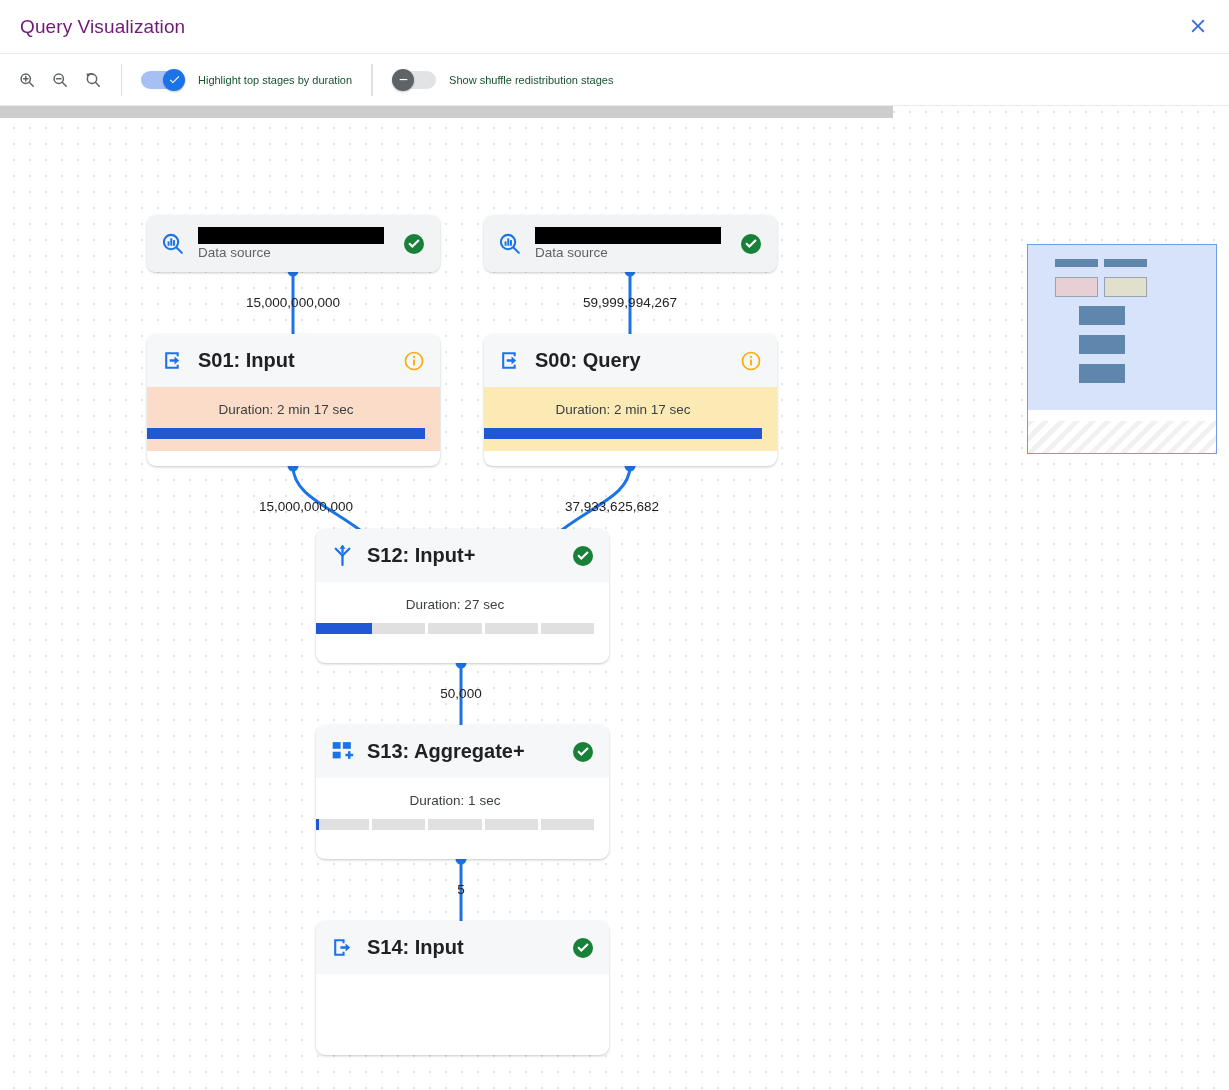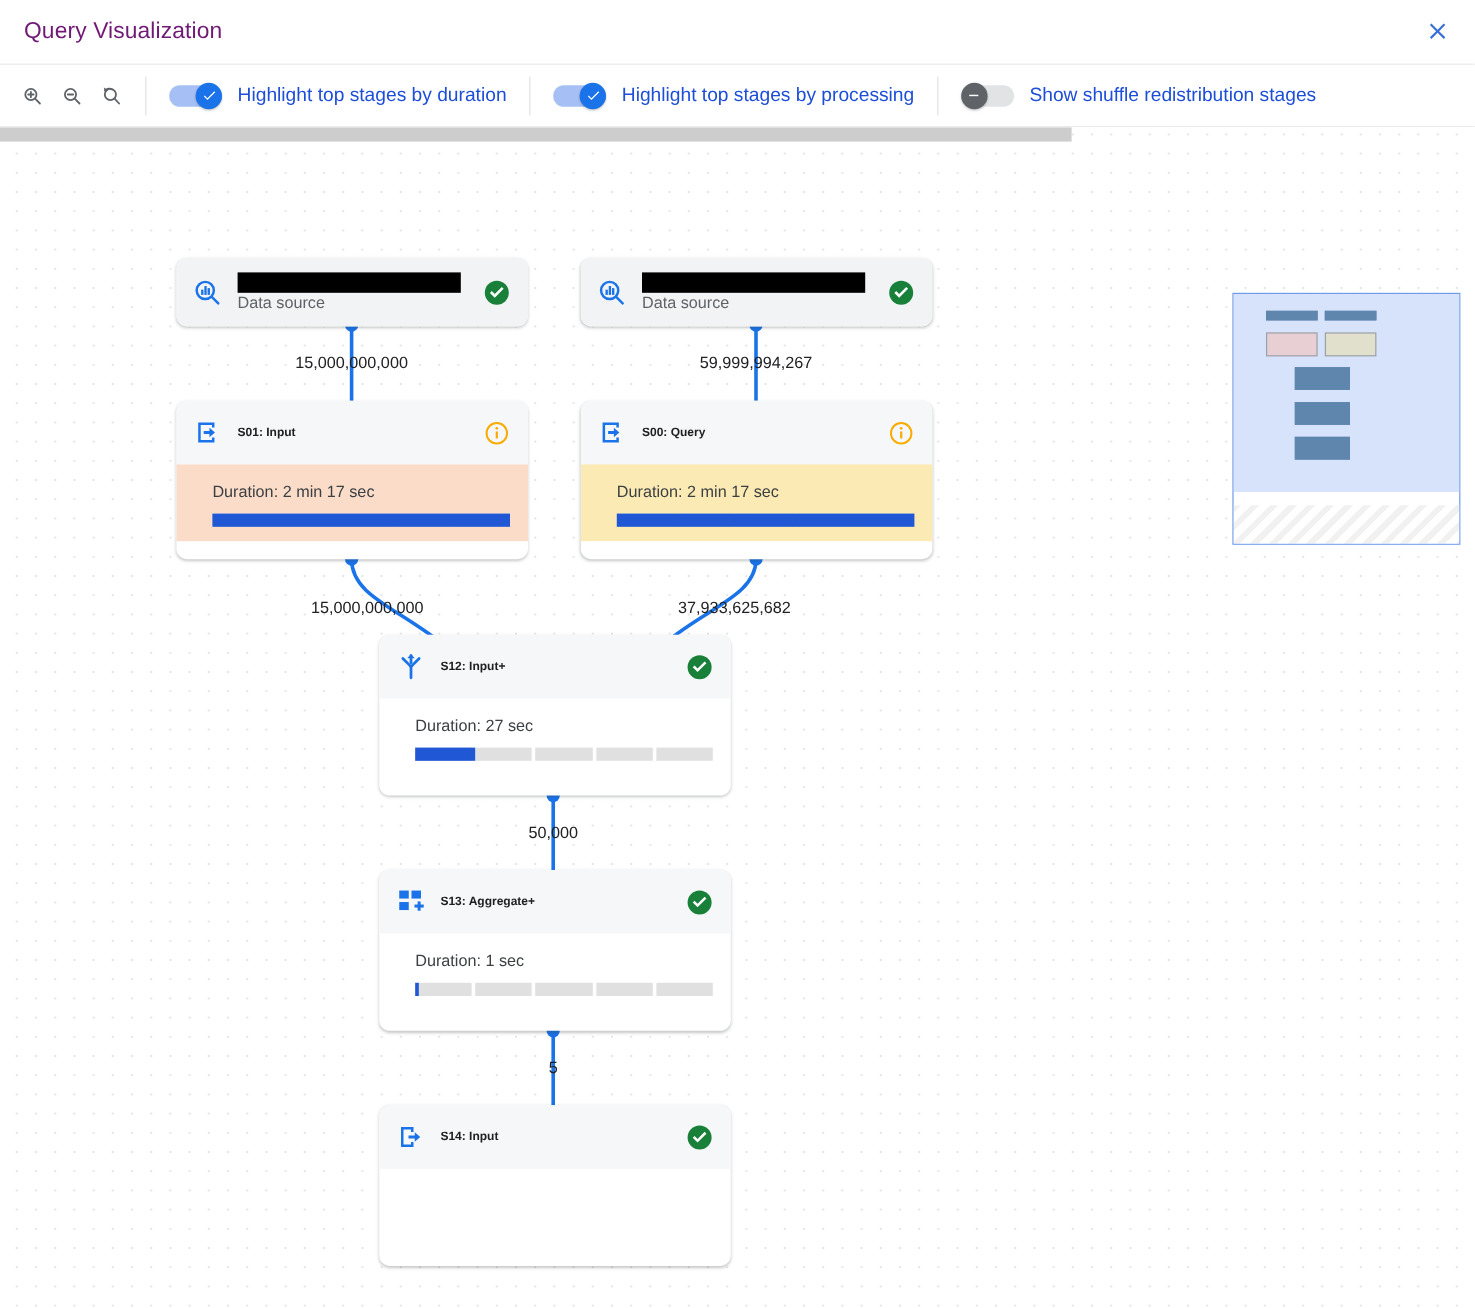--- a/index.html
+++ b/index.html
@@ -83,22 +83,22 @@
     border-radius: 50%;
     background: #1a73e8;
     display: flex; align-items: center; justify-content: center;
     box-shadow: 0 1px 2px rgba(60,64,67,.3);
   }
   .switch.off .knob {
     left: 0;
     background: #5f6368;
   }
   .toggle-label {
-    font-size: 16px;
-    color: #1d4ed8;
+    font-size: 11px;
+    color: #14532d;
     white-space: nowrap;
   }
 
   
   .canvas {
     position: relative;
     width: 1229px;
     height: 984px;
     background-color: #ffffff;
     background-image: radial-gradient(circle, #e4e4e6 1.1px, rgba(0,0,0,0) 1.2px);
@@ -135,43 +135,44 @@
     padding: 0 14px 0 13px;
   }
   .node.stage .node-head { background: #f6f7f8; }
   .node-icon {
     width: 26px; height: 26px;
     flex: 0 0 26px;
     display: flex; align-items: center; justify-content: center;
     margin-right: 12px;
   }
   .node-title {
-    font-size: 10px;
+    font-size: 20px;
     font-weight: bold;
     color: #202124;
     flex: 1 1 auto;
   }
   .ds-textwrap { flex: 1 1 auto; }
   .ds-redacted {
     width: 186px; height: 17px;
     background: #000;
     margin-bottom: 1px;
   }
   .ds-sub {
     font-size: 13.5px;
     color: #5f6368;
   }
   .status-icon {
     width: 24px; height: 24px;
     flex: 0 0 24px;
     display: flex; align-items: center; justify-content: center;
   }
   .node-body {
-    padding: 15px 15px 0 30px;
+    padding: 15px 15px 0 0;
     height: 64px;
+    text-align: center;
   }
   .duration {
     font-size: 13.5px;
     color: #3c4043;
     margin-bottom: 11px;
   }
   .bar {
     position: relative;
     display: flex;
     gap: 3px;
@@ -289,31 +290,20 @@
         <svg width="13" height="13" viewBox="0 0 24 24">
           <path d="M9 16.2 4.8 12l-1.4 1.4L9 19 21 7l-1.4-1.4z" fill="#fff"></path>
         </svg>
       </div>
     </div>
     <span class="toggle-label">Highlight top stages by duration</span>
   </div>
 
   <div class="divider"></div>
 
-  <div class="toggle-group">
-    <div class="switch">
-      <div class="track"></div>
-      <div class="knob">
-        <svg width="13" height="13" viewBox="0 0 24 24">
-          <path d="M9 16.2 4.8 12l-1.4 1.4L9 19 21 7l-1.4-1.4z" fill="#fff"></path>
-        </svg>
-      </div>
-    </div>
-    <span class="toggle-label">Highlight top stages by processing</span>
-  </div>
 
   <div class="divider"></div>
 
   <div class="toggle-group">
     <div class="switch off">
       <div class="track"></div>
       <div class="knob">
         <svg width="13" height="13" viewBox="0 0 24 24">
           <rect x="5" y="11" width="14" height="2.2" fill="#fff"></rect>
         </svg>

